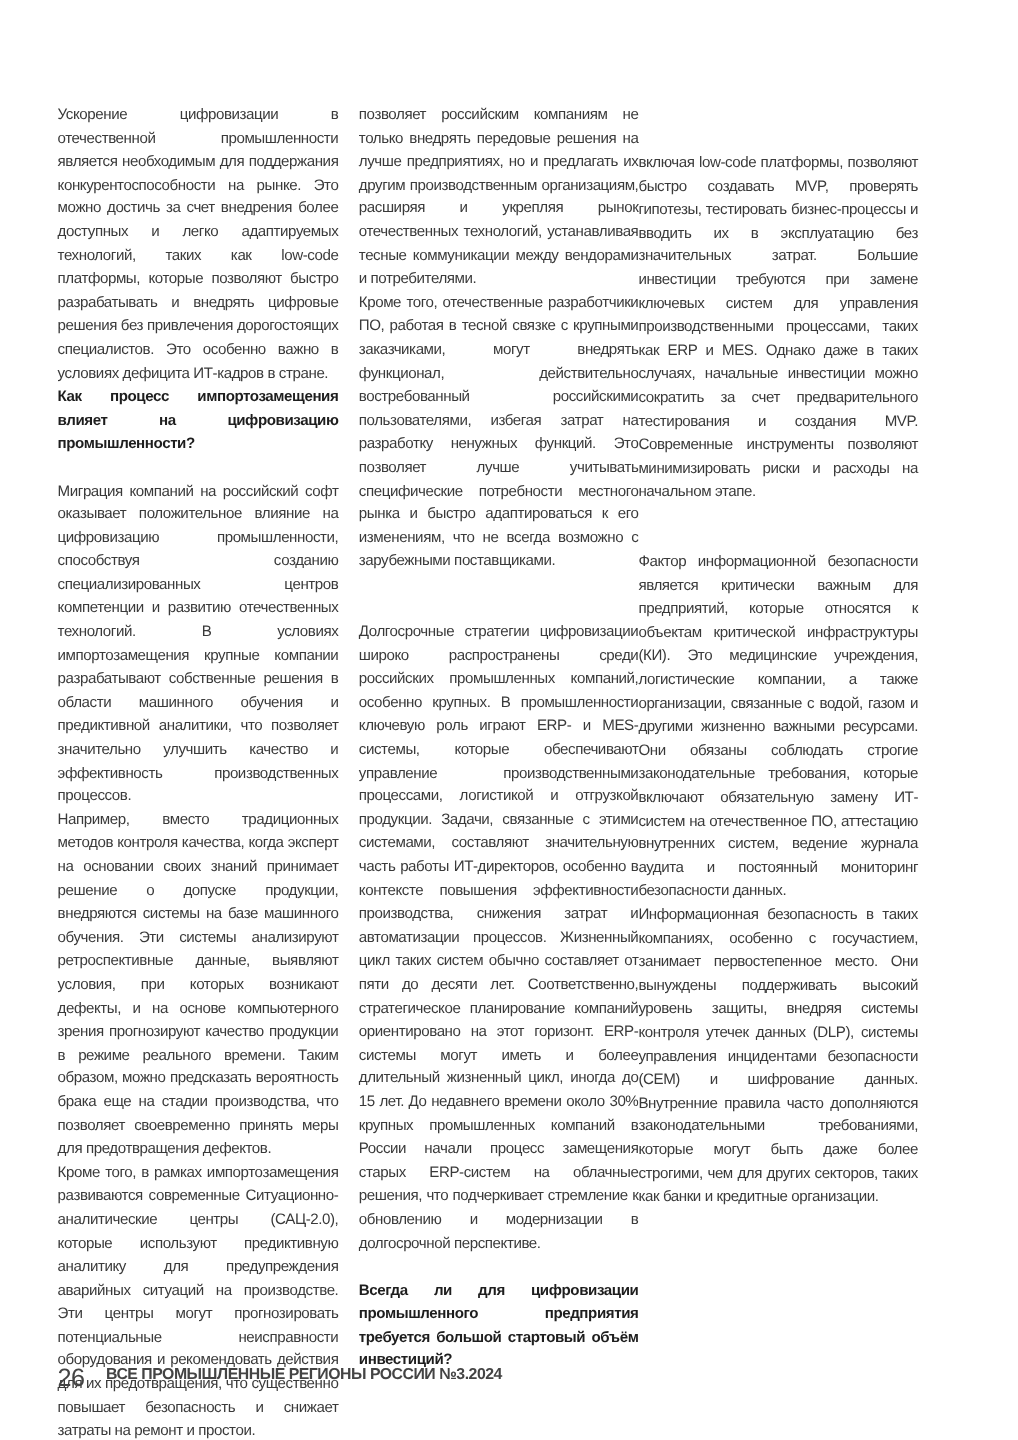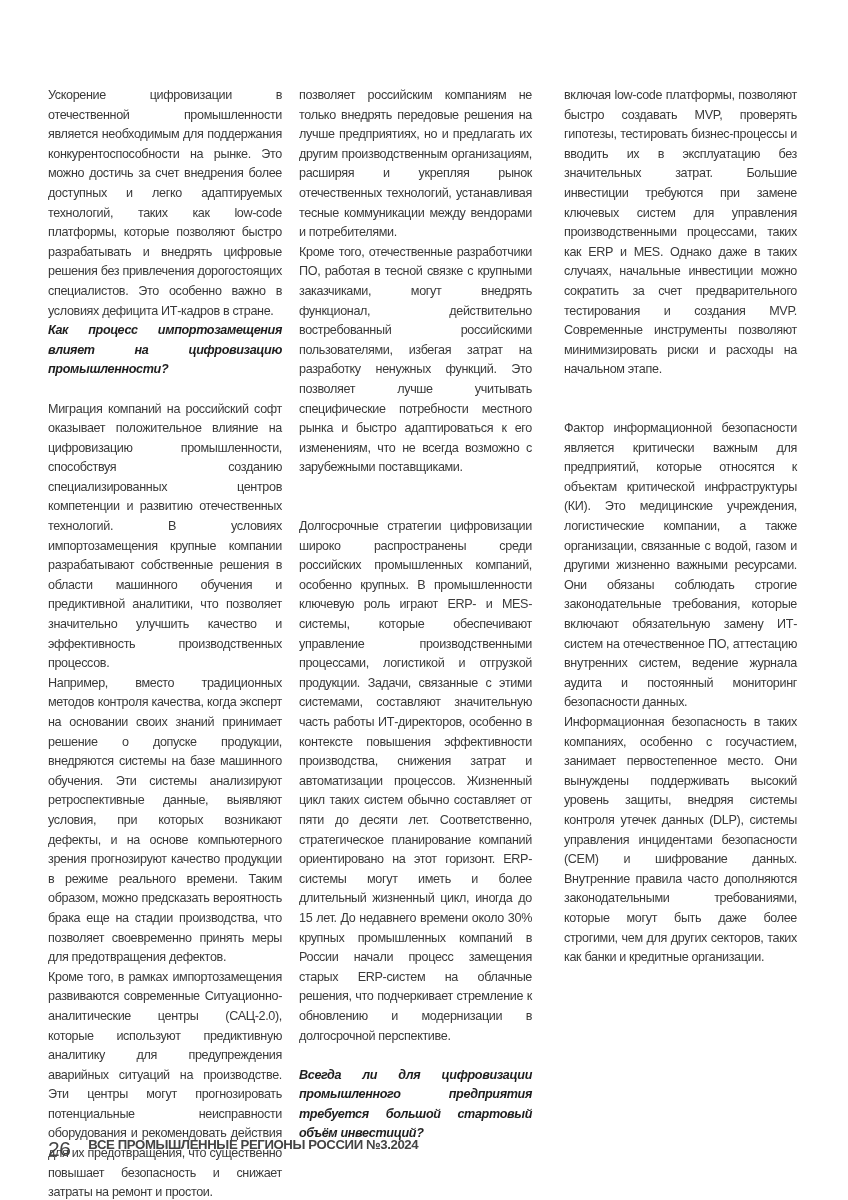--- a/index.html
+++ b/index.html
@@ -3,23 +3,23 @@
 <meta charset="utf-8">
 <style>
   html, body { margin:0; padding:0; }
   body { width:848px; height:1200px; background:#ffffff; position:relative; overflow:hidden;
          font-family:"Liberation Sans", sans-serif; color:#3a3a3a; }
   .page { position:absolute; left:0; top:0; width:848px; height:938px; }
   .col { position:absolute; top:86px; width:234px; font-size:12.6px; line-height:19.6px;
          text-align:justify; hyphens:manual; letter-spacing:-0.35px; font-stretch:condensed; }
   .col1 { left:48px; }
   .col2 { left:299px; width:233px; }
-  .col3 { left:564px; width:233px; }
+  .col3 { left:532px; width:233px;margin-top:40px; }
   .p { margin:0; }
-  .q { margin:0; font-weight:bold; font-style:italic; color:#1e1e1e; }
+  .q { margin:0; font-weight:bold; color:#1e1e1e; }
   .gap { height:19.6px; }
   .footer { position:absolute; left:48px; top:1137px; display:flex; align-items:flex-start; color:#444; }
   .pn { font-size:21px; margin-right:18px; letter-spacing:-0.5px; }
   .mag { font-size:13.2px; letter-spacing:-0.4px;font-weight:bold; }
 </style>
 </head>
 <body>
 
 <div class="page">
   <div class="col col1">

